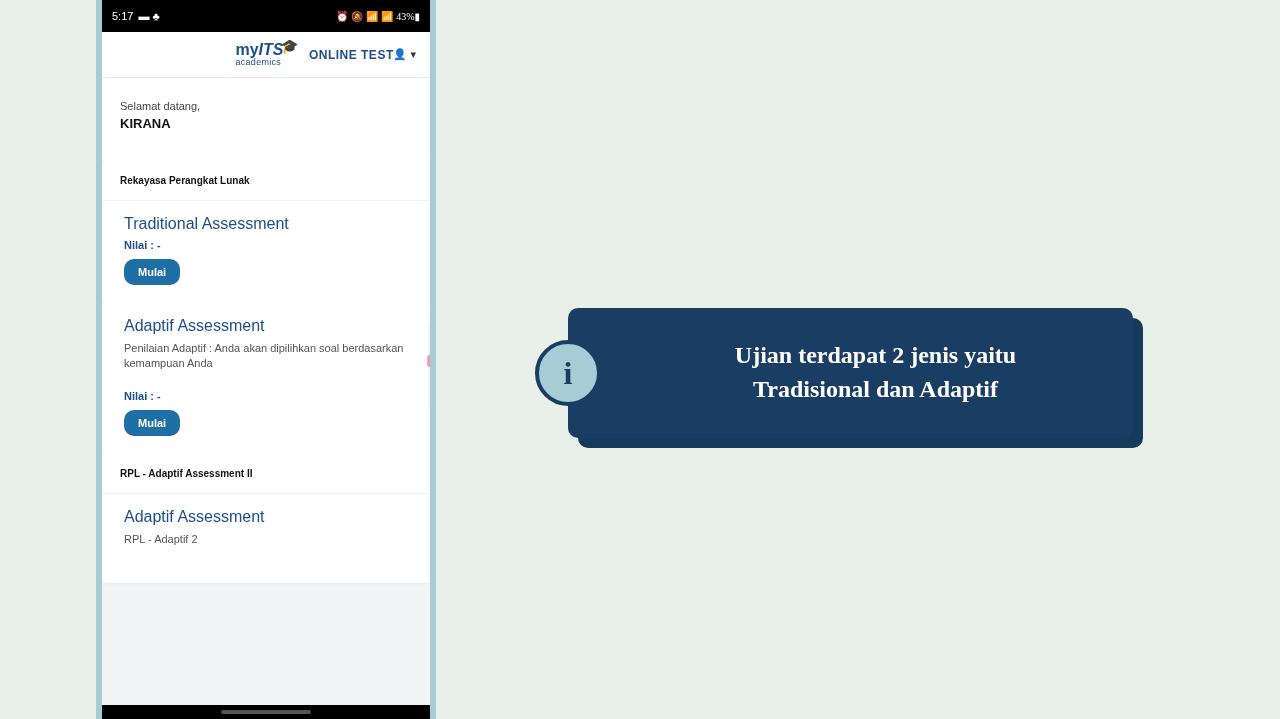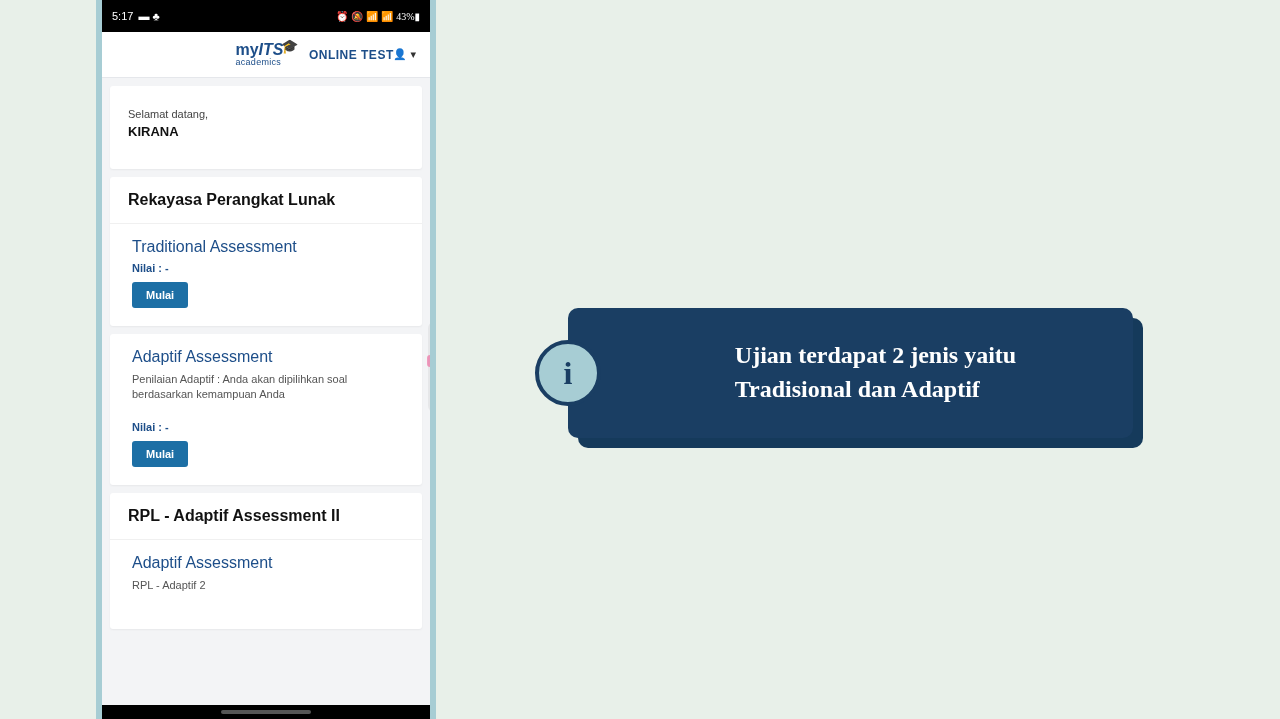--- a/index.html
+++ b/index.html
@@ -51,50 +51,49 @@
 .logo-text { display: flex; flex-direction: column; line-height: 1; }
 .logo-my { font-size: 16px; font-weight: 700; color: #1d4e89; }
 .logo-its { font-size: 16px; font-weight: 800; color: #1d4e89; font-style: italic; }
 .logo-acad { font-size: 9px; color: #1d4e89; letter-spacing: 0.3px;}
 .logo-cap { color:#1d4e89; font-size:14px; margin-left:-2px; position:relative; top:-4px;}
 .logo-online { font-size: 12px; font-weight: 700; color: #1d4e89; letter-spacing: 0.5px; margin-left: 4px;}
 .user-icon { font-size: 11px; color: #333; }
 .content { padding: 0; height: calc(100% - 70px); overflow-y: hidden;}
 .card {
   background: #fff;
-  margin: 8px;
   border-radius: 3px;
   box-shadow: 0 1px 2px rgba(0,0,0,0.05);
   gap: 32px;
 }
 .welcome-card { padding: 22px 18px 30px; display: flex; justify-content: space-between; }
 .welcome-left { font-size: 12px; }
 .welcome-greet { color: #444; margin-bottom: 4px; font-size: 11px;}
 .welcome-name { font-weight: 700; color: #111; font-size: 13px;}
 .welcome-right { font-weight: 700; color: #111; font-size: 13px; line-height: 1.4; text-align:left;}
 .section-header {
   padding: 14px 18px;
   font-weight: 700;
-  font-size: 16px;
+  font-size: 10px;
   color: #111;
   border-bottom: 1px solid #f0f0f0;
   position: relative;
 }
 .assessment-card { padding: 14px 22px 18px; }
 .assess-title { color: #1d4e89; font-weight: 400; font-size: 16px; margin-bottom: 6px; }
 .assess-desc { color: #555; font-size: 11px; line-height: 1.4; margin-bottom: 18px; }
 .assess-nilai { color: #1d4e89; font-weight: 700; font-size: 11px; margin-bottom: 8px; }
 .btn-mulai {
   background: #1d6fa5;
   color: #fff;
   border: none;
   padding: 7px 14px;
   font-size: 11px;
   font-weight: 600;
-  border-radius: 3px;
+  border-radius: 10px;
   cursor: pointer;
 }
 .nav-bar {
   position: absolute;
   bottom: 0; left: 0; right: 0;
   height: 14px;
   background: #000;
   display:flex; justify-content:center; align-items:center;
 }
 .nav-pill { width: 90px; height: 4px; background:#555; border-radius: 2px;}
@@ -120,20 +119,21 @@
   border-radius: 10px;
   display: flex;
   align-items: center;
   justify-content: center;
   padding-left: 50px;
 }
 .info-text {
   color: #fff;
   font-size: 24px;
   font-weight: 600;
+  text-align: center;
   line-height: 1.4;
   font-family: Georgia, serif;
 }
 .info-icon-circle {
   position: absolute;
   left: -33px;
   top: 32px;
   width: 66px; height: 66px;
   background: #a7cdd4;
   border: 4px solid #1a3e63;

